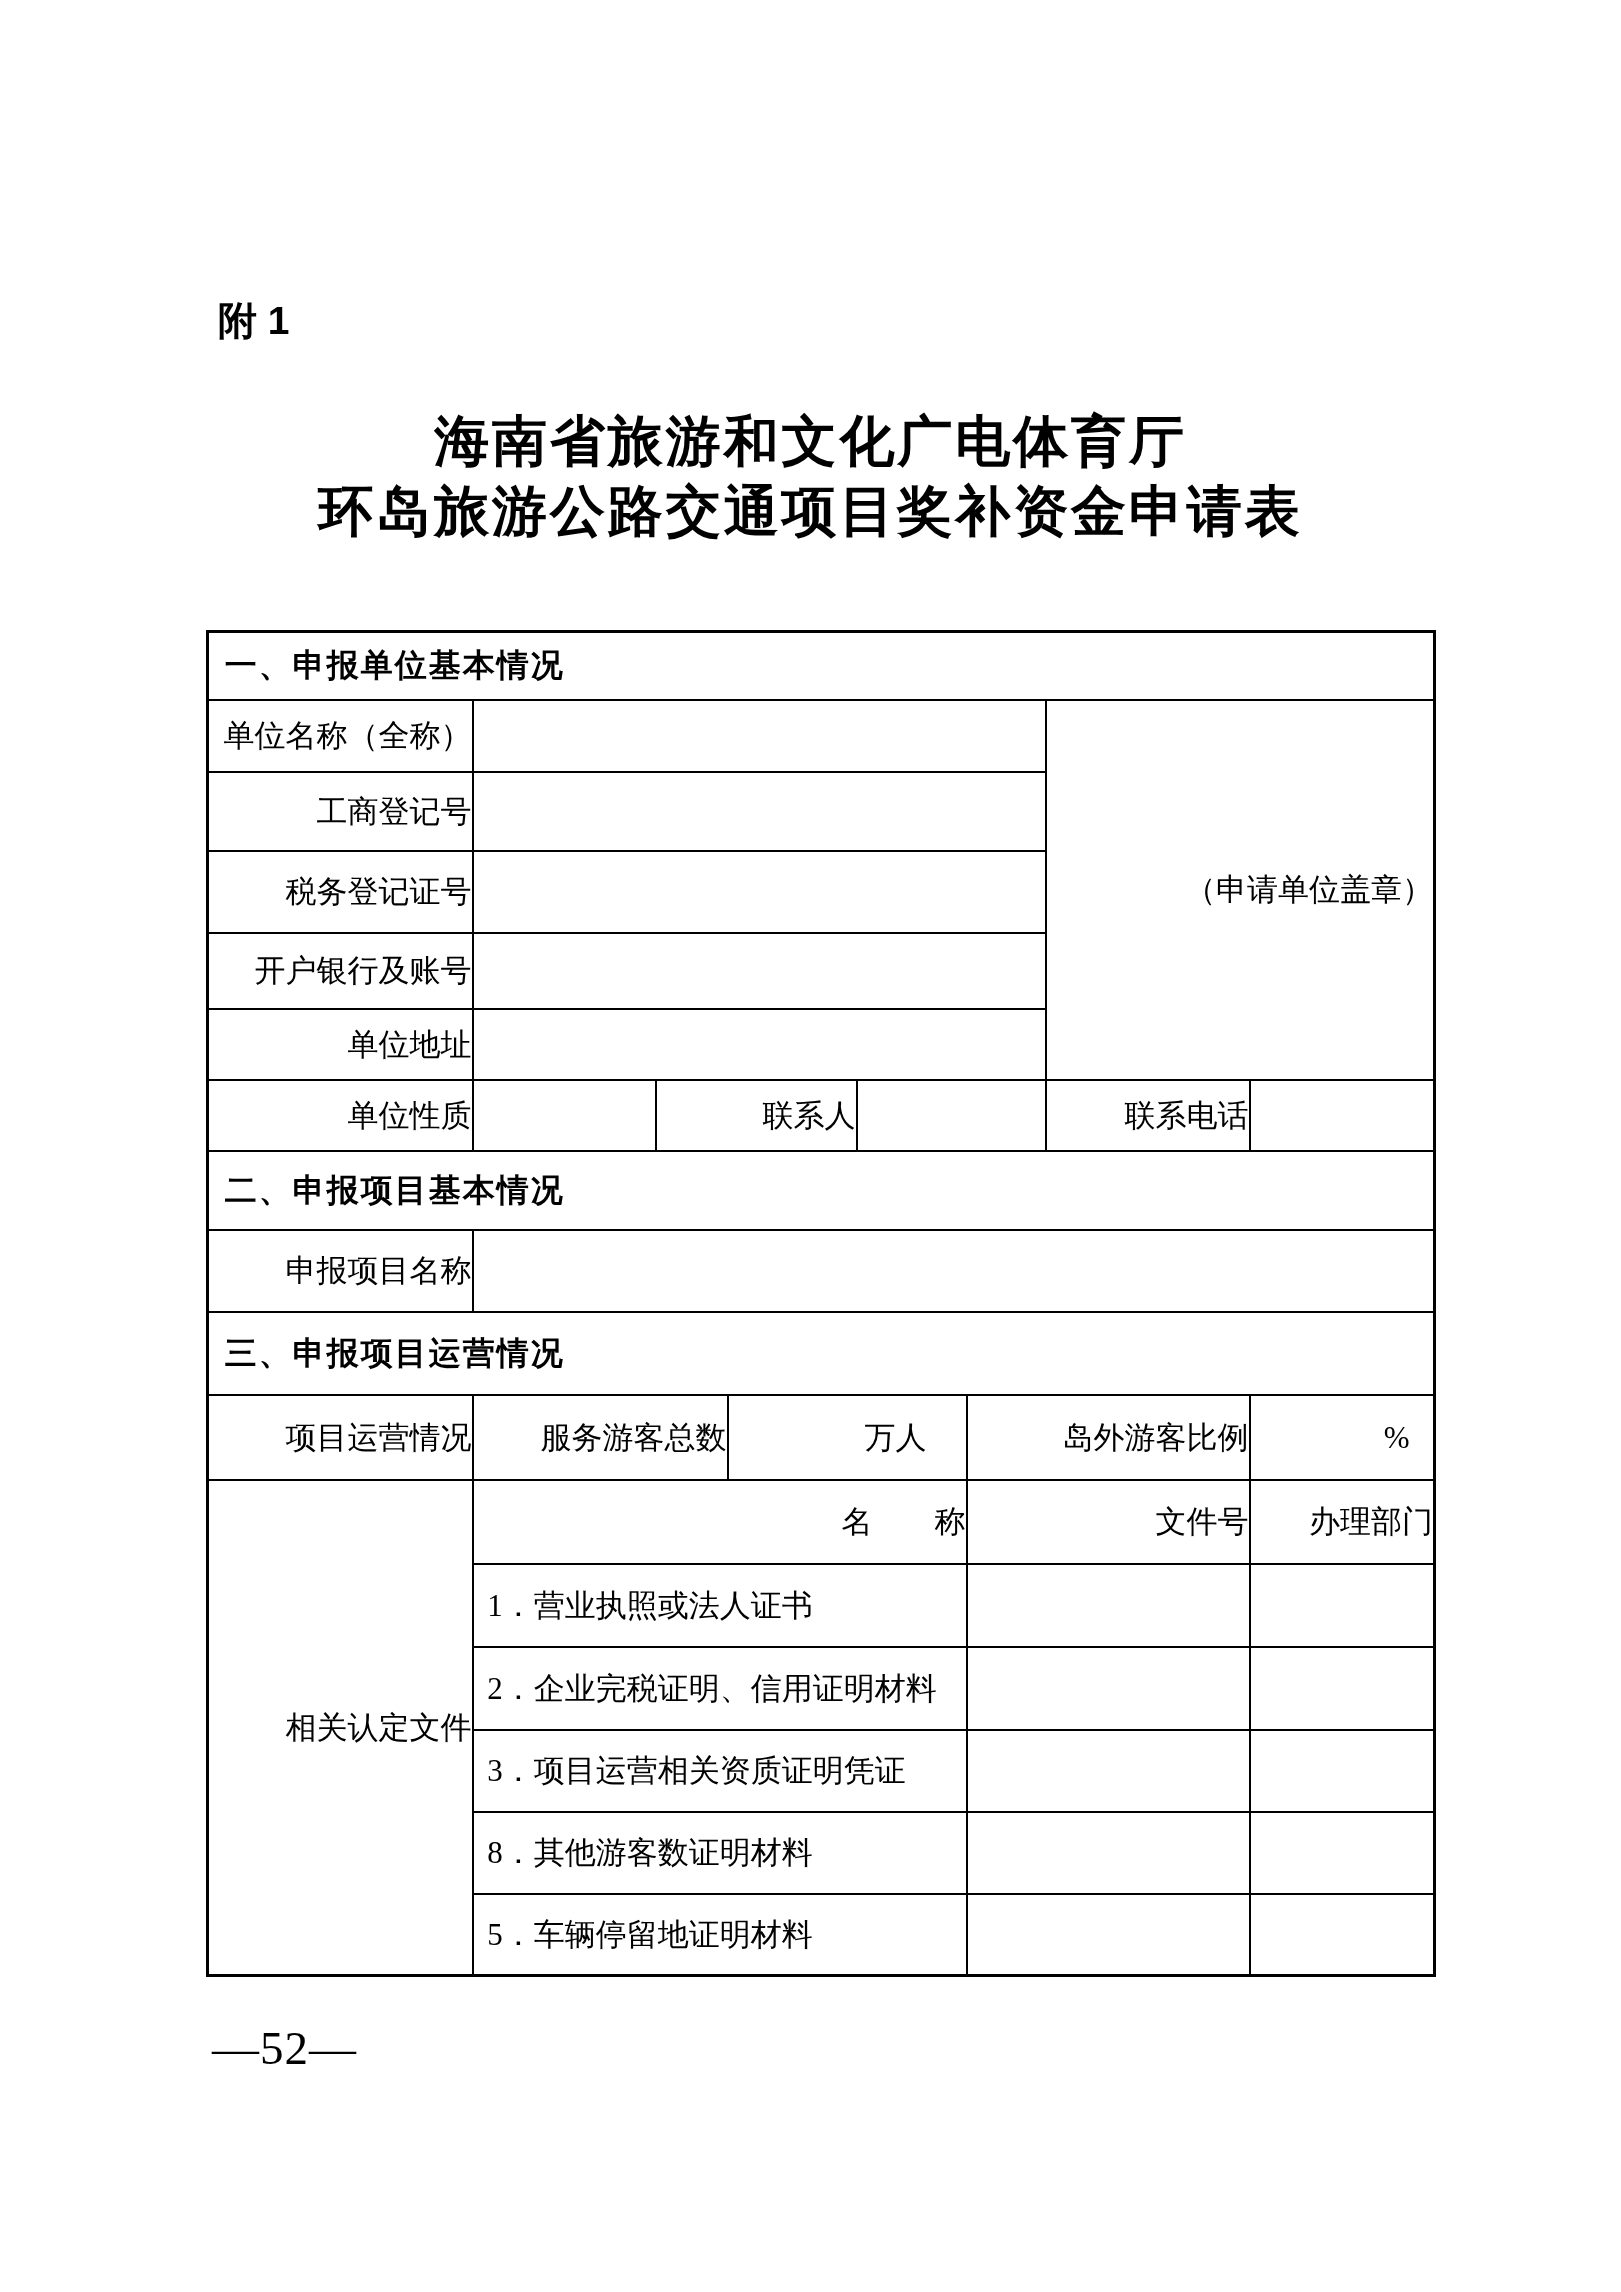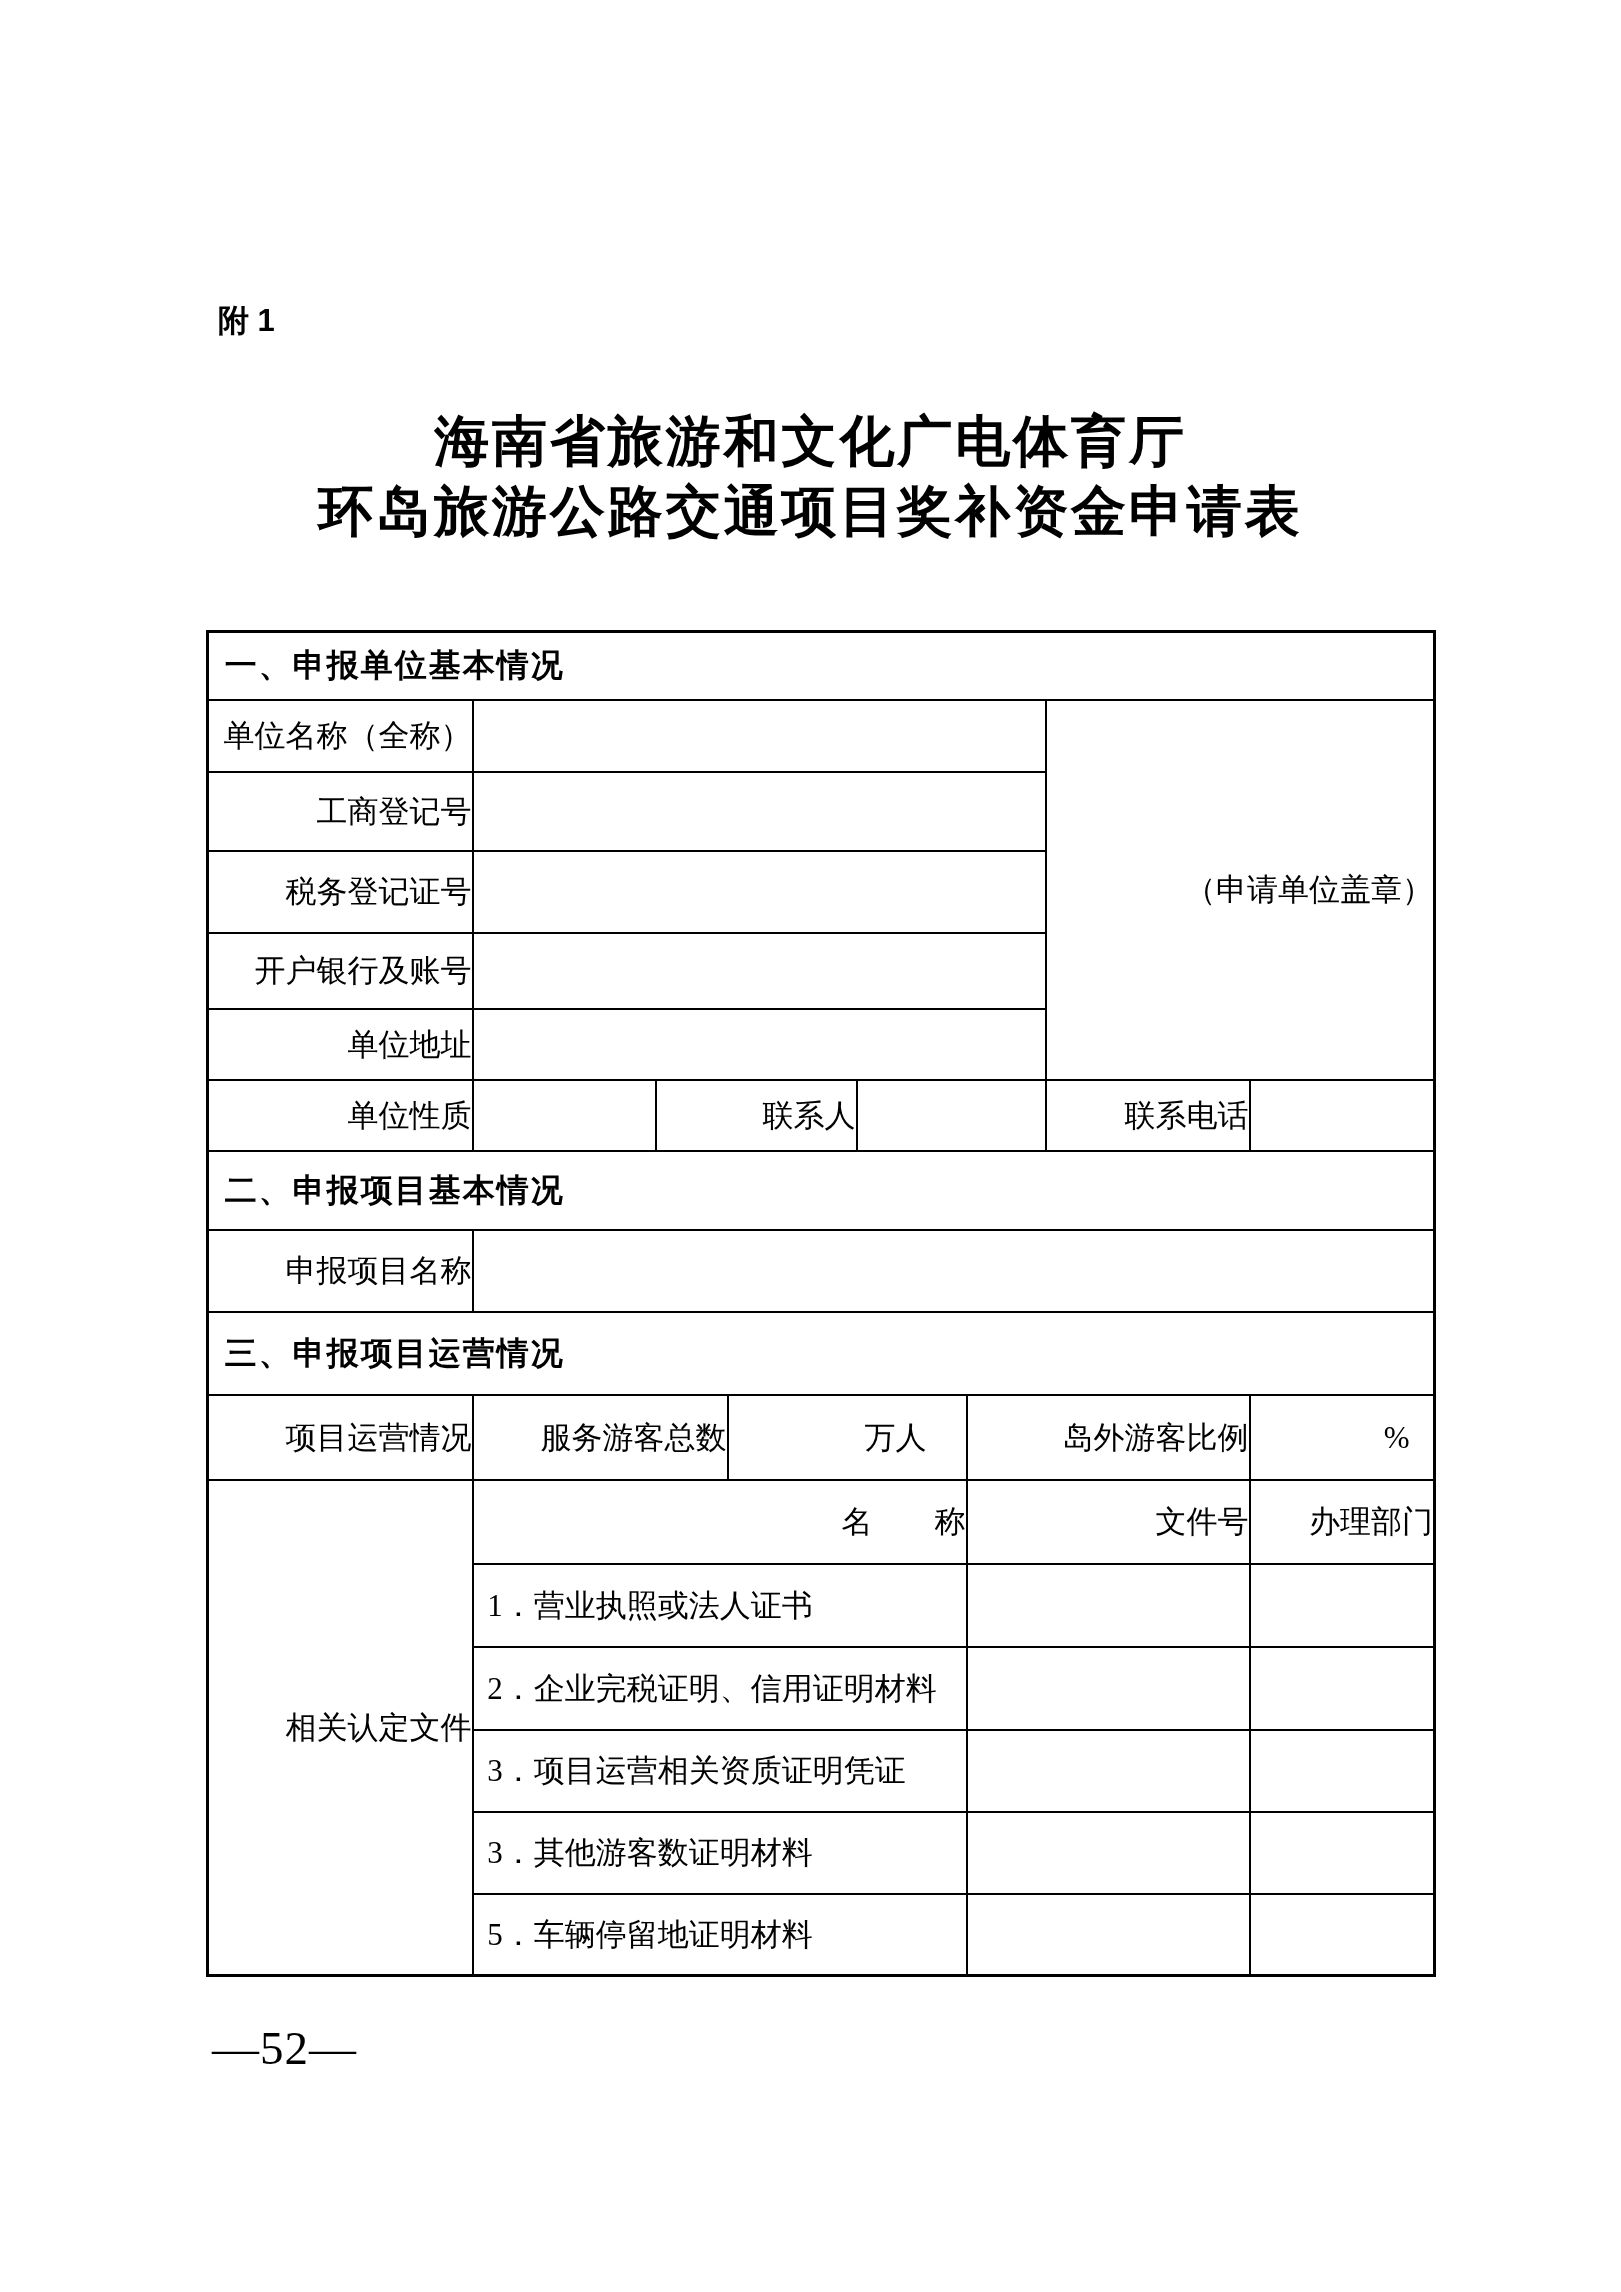--- a/index.html
+++ b/index.html
@@ -7,21 +7,21 @@
     position:relative;
     width:1621px;height:2293px;
     background:#ffffff;
     color:#000;
     font-family:"Liberation Serif","DejaVu Serif",serif;
     overflow:hidden;
   }
   .attach{
     position:absolute;left:218px;top:296px;
     font-family:"Liberation Sans","DejaVu Sans",sans-serif;
-    font-weight:bold;font-size:31px;line-height:49px;color:#000;
+    font-weight:bold;font-size:39px;line-height:49px;color:#000;
   }
   .title{
     position:absolute;left:0;top:407px;width:1621px;
     text-align:center;font-weight:bold;font-size:55px;line-height:70px;
     letter-spacing:2.9px;color:#000;
   }
   .form-table{
     position:absolute;left:206px;top:630px;
     width:1227px;border-collapse:collapse;table-layout:fixed;
   }
@@ -151,21 +151,21 @@
       <td></td>
     </tr>
 
     <tr style="height:82px">
       <td colspan="4" class="doc-item">3．项目运营相关资质证明凭证</td>
       <td colspan="2"></td>
       <td></td>
     </tr>
 
     <tr style="height:82px">
-      <td colspan="4" class="doc-item">3．其他游客数证明材料</td>
+      <td colspan="4" class="doc-item">8．其他游客数证明材料</td>
       <td colspan="2"></td>
       <td></td>
     </tr>
 
     <tr style="height:82px">
       <td colspan="4" class="doc-item">5．车辆停留地证明材料</td>
       <td colspan="2"></td>
       <td></td>
     </tr>
 

